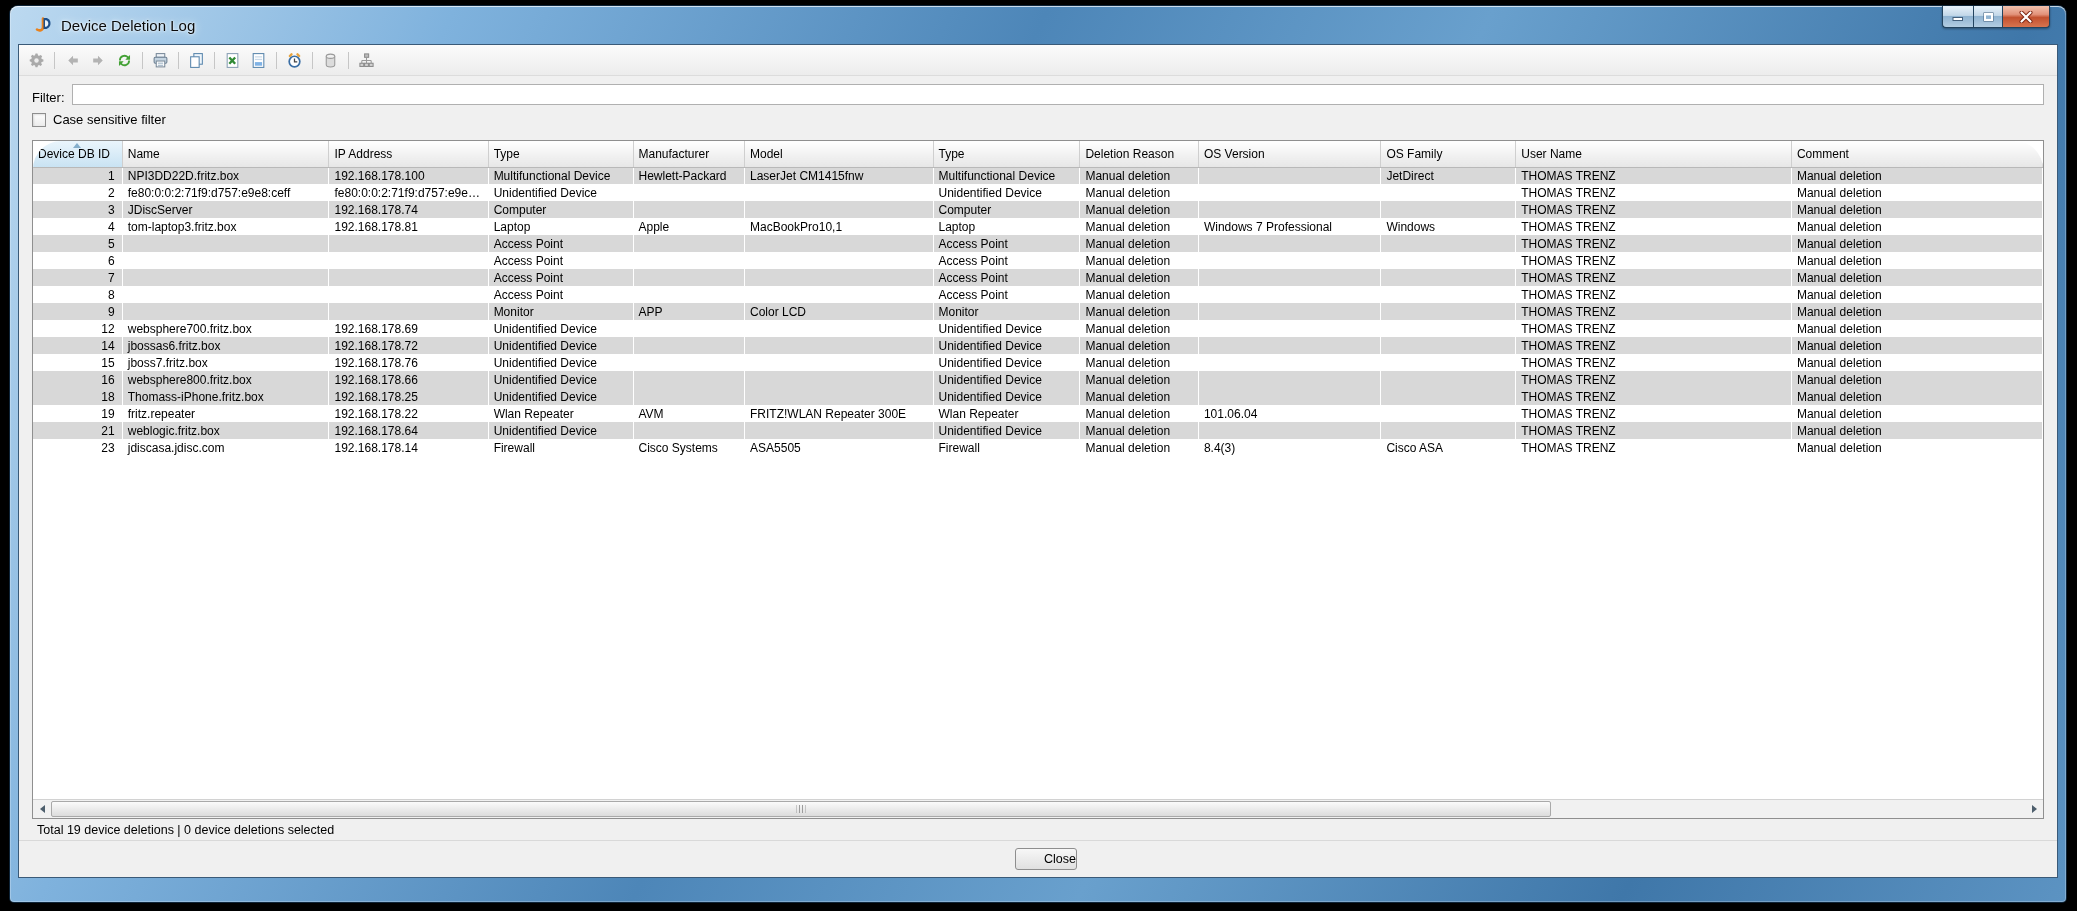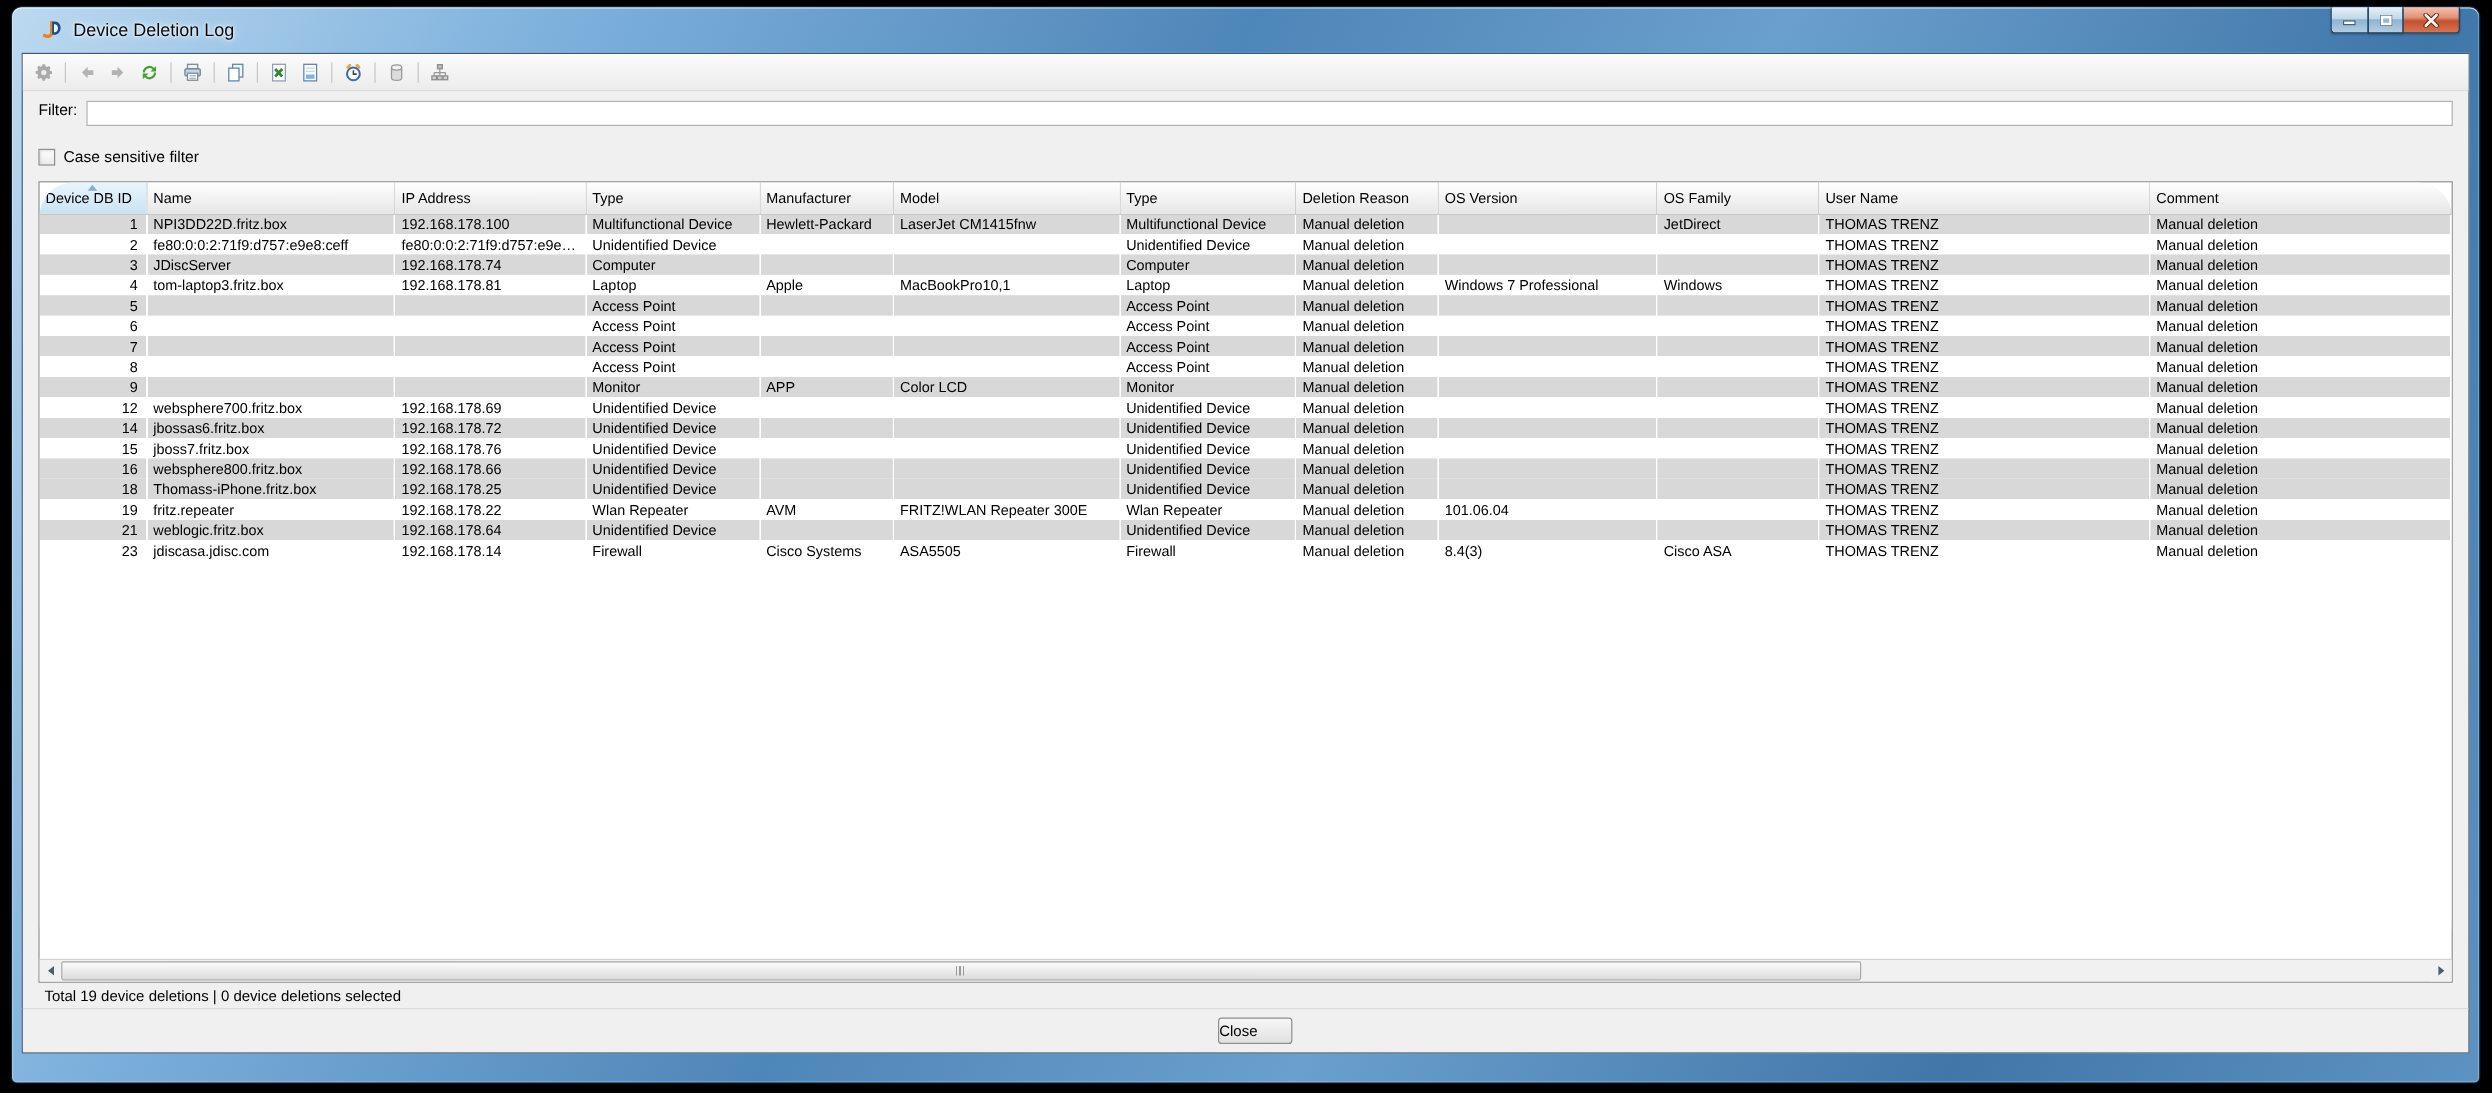--- a/index.html
+++ b/index.html
@@ -28,21 +28,21 @@
 
   
   .client { position:absolute; left:8px; right:8px; top:38px; bottom:24px;
     background:#f0f0f0; border:1px solid #3a5a78; display:flex; flex-direction:column; }
 
   .toolbar { flex:0 0 31px; display:flex; align-items:center; gap:5px; padding:0 7px;
     background:linear-gradient(#fbfbfb,#ececec); border-bottom:1px solid #dcdcdc; }
   .tb-icon { width:21px; height:21px; display:flex; align-items:center; justify-content:center; border-radius:2px; }
   .tb-sep { width:1px; height:17px; background:#c6c6c6; margin:0 2px; }
 
-  .filter-row { flex:0 0 auto; display:flex; align-items:flex-start; gap:7px; margin:8px 13px 11px 13px; }
+  .filter-row { flex:0 0 auto; display:flex; align-items:flex-end; gap:7px; margin:8px 13px 0 13px; }
   .filter-label { font-size:13px; color:#000; }
   .filter-input { flex:1; height:21px; border:1px solid #b0b0b0; background:#fff; font-size:12px; padding:0 5px; outline:none; font-family:"Liberation Sans",sans-serif; }
 
   .checkbox-row { flex:0 0 auto; display:flex; align-items:center; gap:7px; margin:7px 13px 5px 13px; }
   .checkbox { width:14px; height:14px; border:1px solid #8e8e8e; background:linear-gradient(#fefefe,#ebebeb); box-shadow: inset 1px 1px 2px rgba(0,0,0,.12); }
   .checkbox-label { font-size:13px; color:#000; }
 
   
   .table-wrap { flex:1 1 auto; margin:8px 13px 0 13px; border:1px solid #8f8f8f; background:#fff;
     display:flex; flex-direction:column; overflow:hidden; }
@@ -67,21 +67,21 @@
   .hs-track { flex:1; position:relative; }
   .hs-thumb { position:absolute; left:0; top:1px; bottom:1px; width:76%;
     background:linear-gradient(#fbfbfb,#dcdcdc); border:1px solid #a9a9a9; border-radius:2px; }
   .hs-grip { position:absolute; top:50%; left:50%; transform:translate(-50%,-50%); width:9px; height:8px;
     background:repeating-linear-gradient(90deg,#9c9c9c 0 1px, transparent 1px 3px); }
 
   .status-bar { flex:0 0 22px; display:flex; align-items:center; padding:0 18px;
     font-size:12.5px; color:#000; border-bottom:1px solid #d9d9d9; }
 
   .footer { flex:0 0 36px; display:flex; align-items:center; justify-content:center; }
-  .close-btn { width:62px; height:22px; display:flex; align-items:center; justify-content:flex-start;
+  .close-btn { width:62px; height:22px; display:flex; align-items:center; justify-content:flex-end;
     background:linear-gradient(#f7f7f7,#e0e0e0); border:1px solid #8e8e8e; border-radius:3px;
     font-size:12.5px; color:#000; cursor:default;margin-left:16px; }
 </style>
 </head>
 <body>
 
 <div class="stage">
   <div class="window">
 
     <div class="titlebar">

